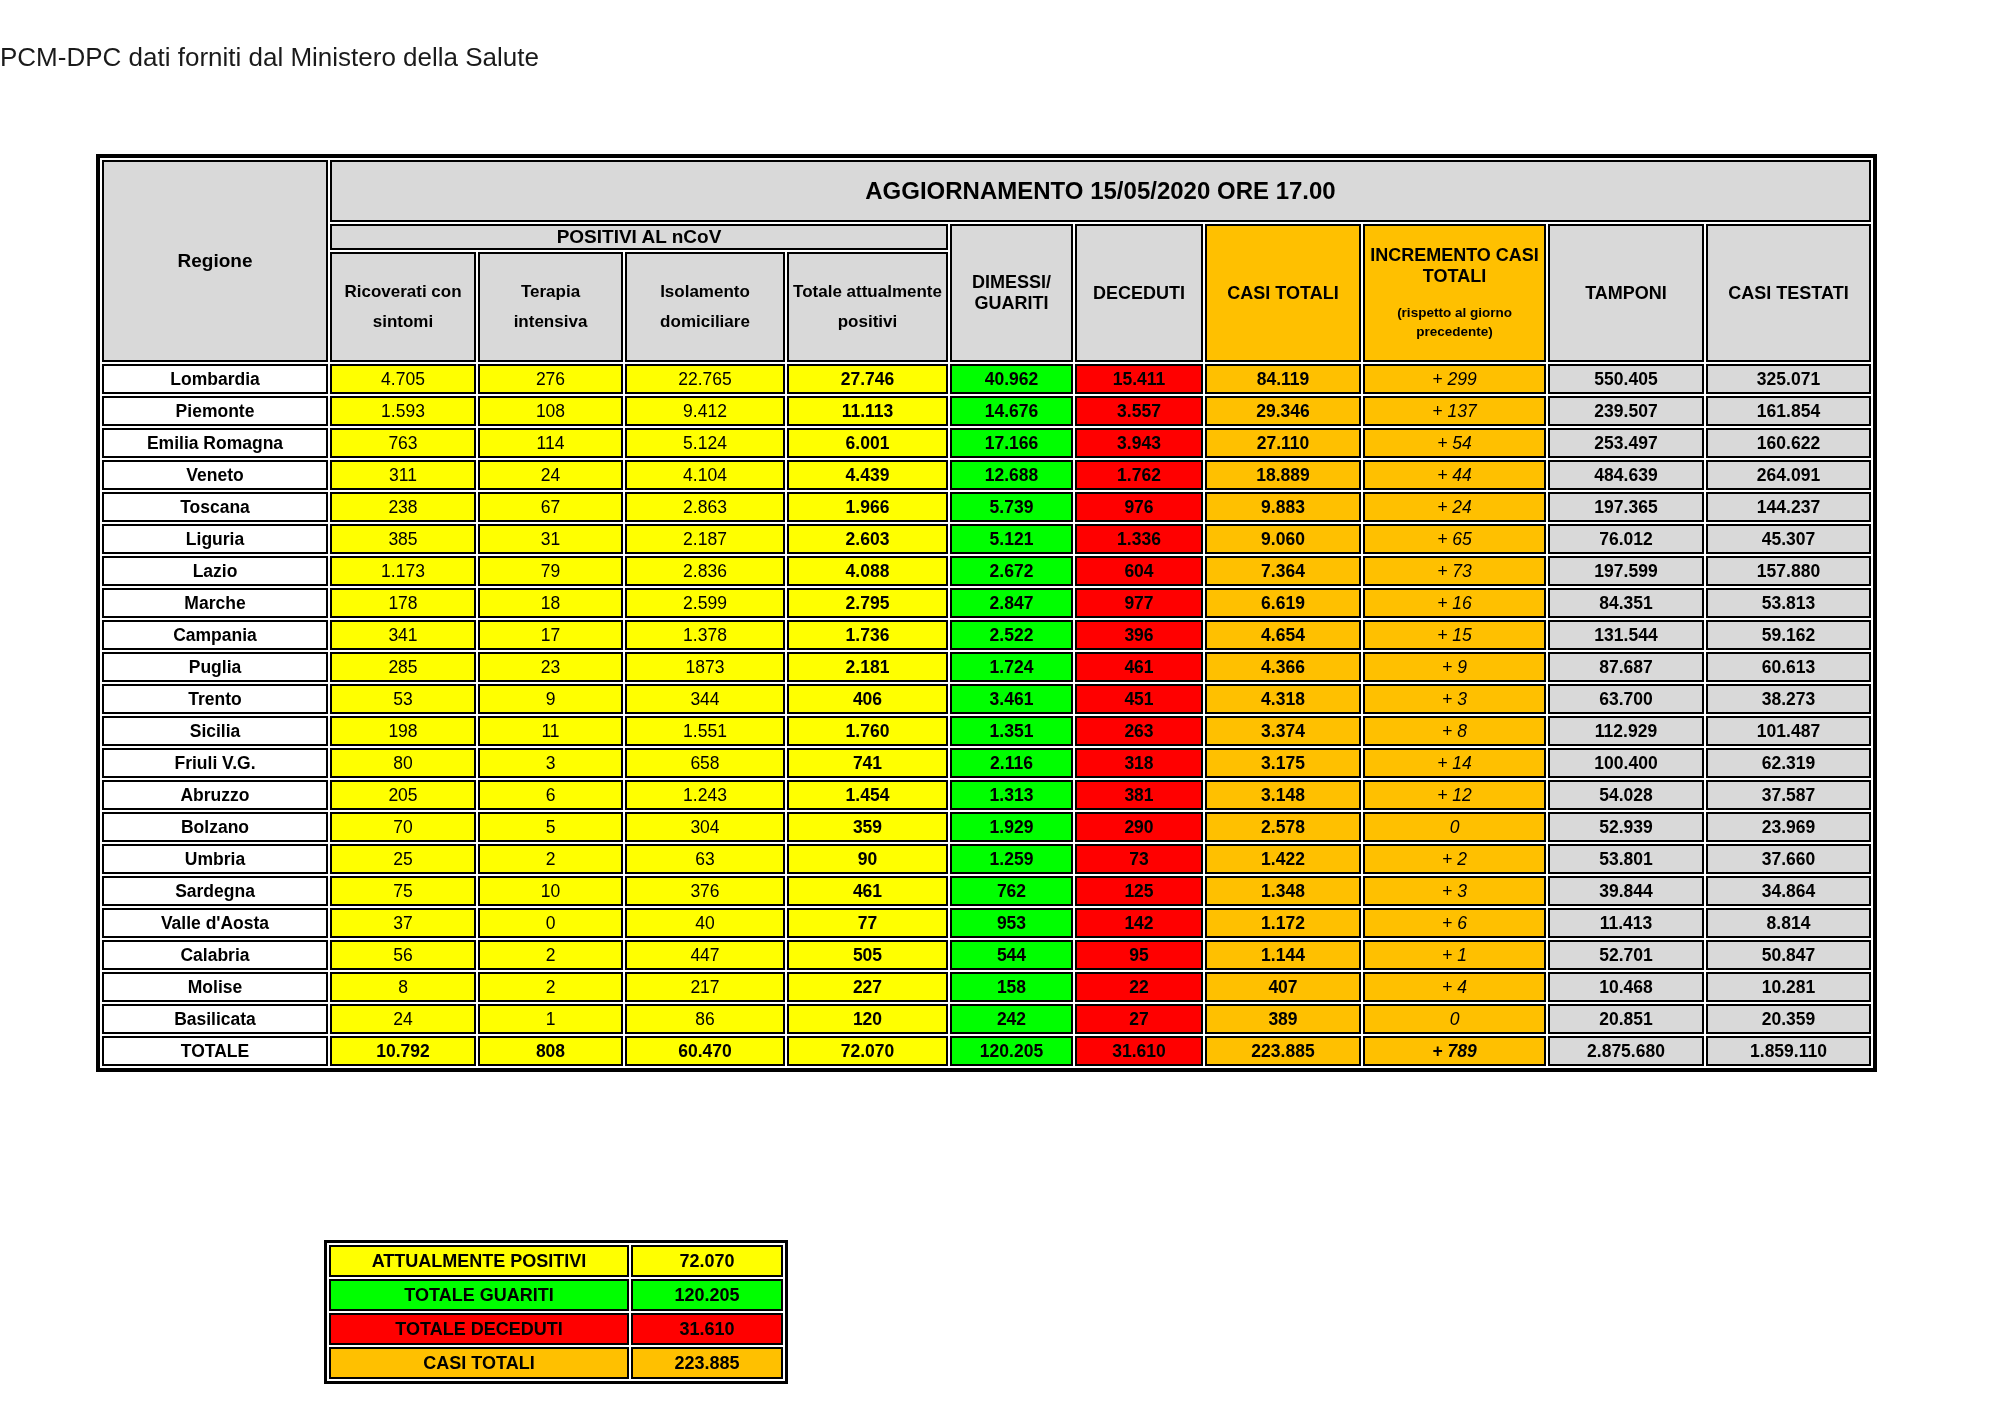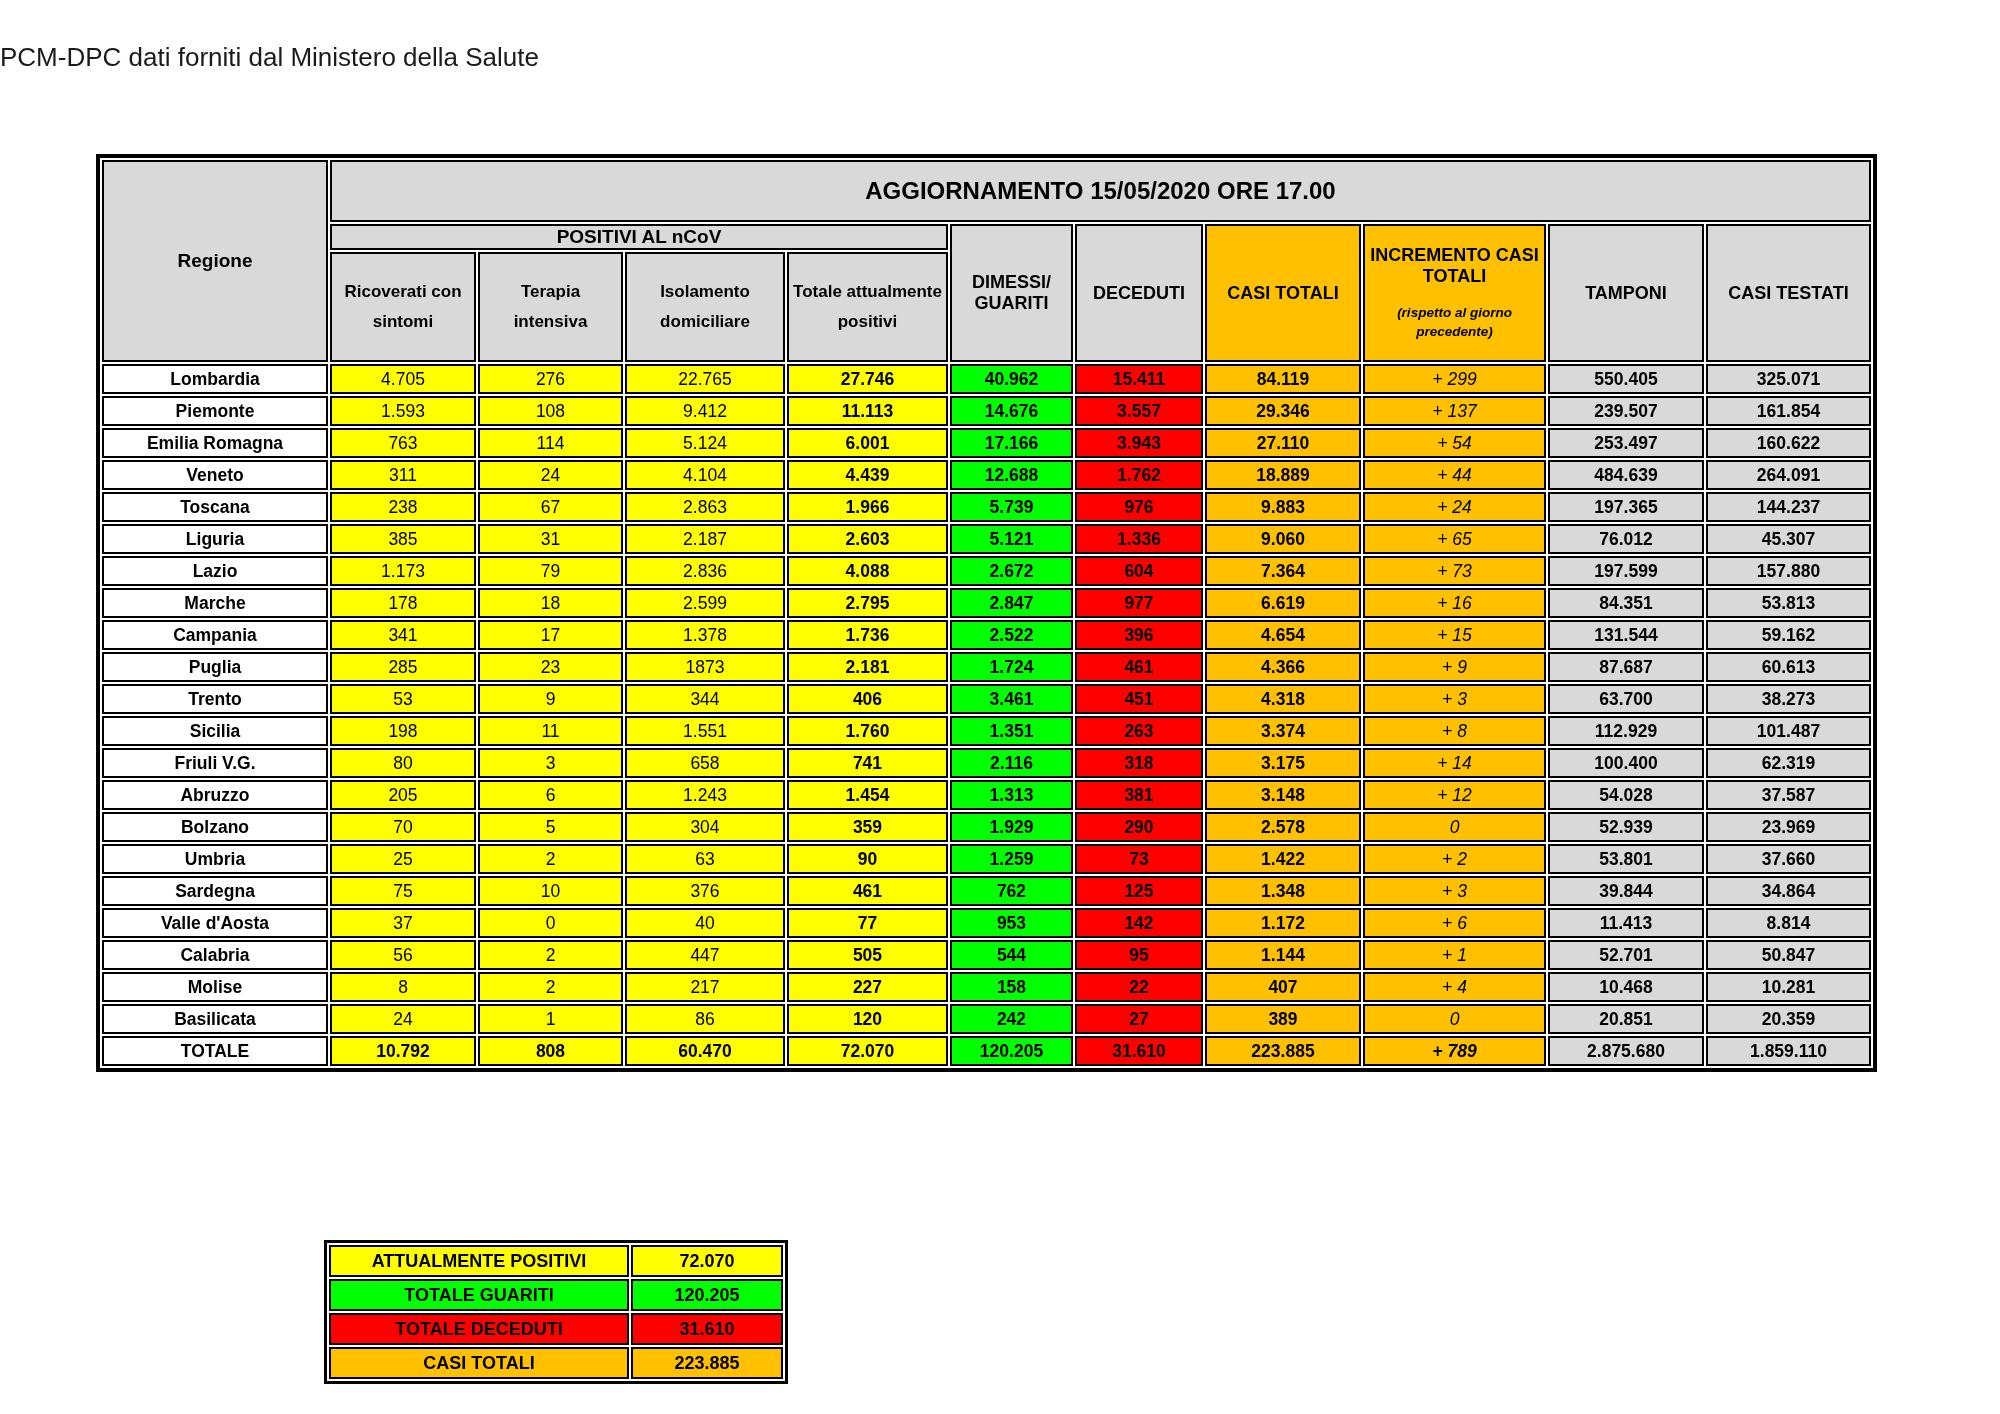--- a/index.html
+++ b/index.html
@@ -32,21 +32,21 @@
     overflow:hidden;
   }
   .h-gray   { background:var(--header_gray); }
   .h-orange { background:var(--orange); }
   th.banner { height:62px; font-size:24px; font-weight:bold; }
   th.group  { height:26px; font-size:19px; font-weight:bold; }
   th.sub    { height:110px; font-size:17px; font-weight:bold; line-height:1.75; }
   th.colh   { font-size:18px; font-weight:bold; }
   th.corner { font-size:19px; font-weight:bold; }
   .inc-note {
-    display:block; font-size:13.5px; font-style:italic;
+    display:block; font-size:13.5px; 
     font-weight:600; margin-top:17px; line-height:1.35;
   }
   tbody td { height:30px; font-size:17.5px; }
   .c-region   { background:#ffffff; font-weight:bold; }
   .c-yellow   { background:var(--yellow); }
   .c-yellow-b { background:var(--yellow); font-weight:bold; }
   .c-green    { background:var(--green);  font-weight:bold; }
   .c-red      { background:var(--red);    font-weight:bold; }
   .c-orange   { background:var(--orange); font-weight:bold; }
   .c-orange-i { background:var(--orange); font-style:italic; font-weight:normal; }

